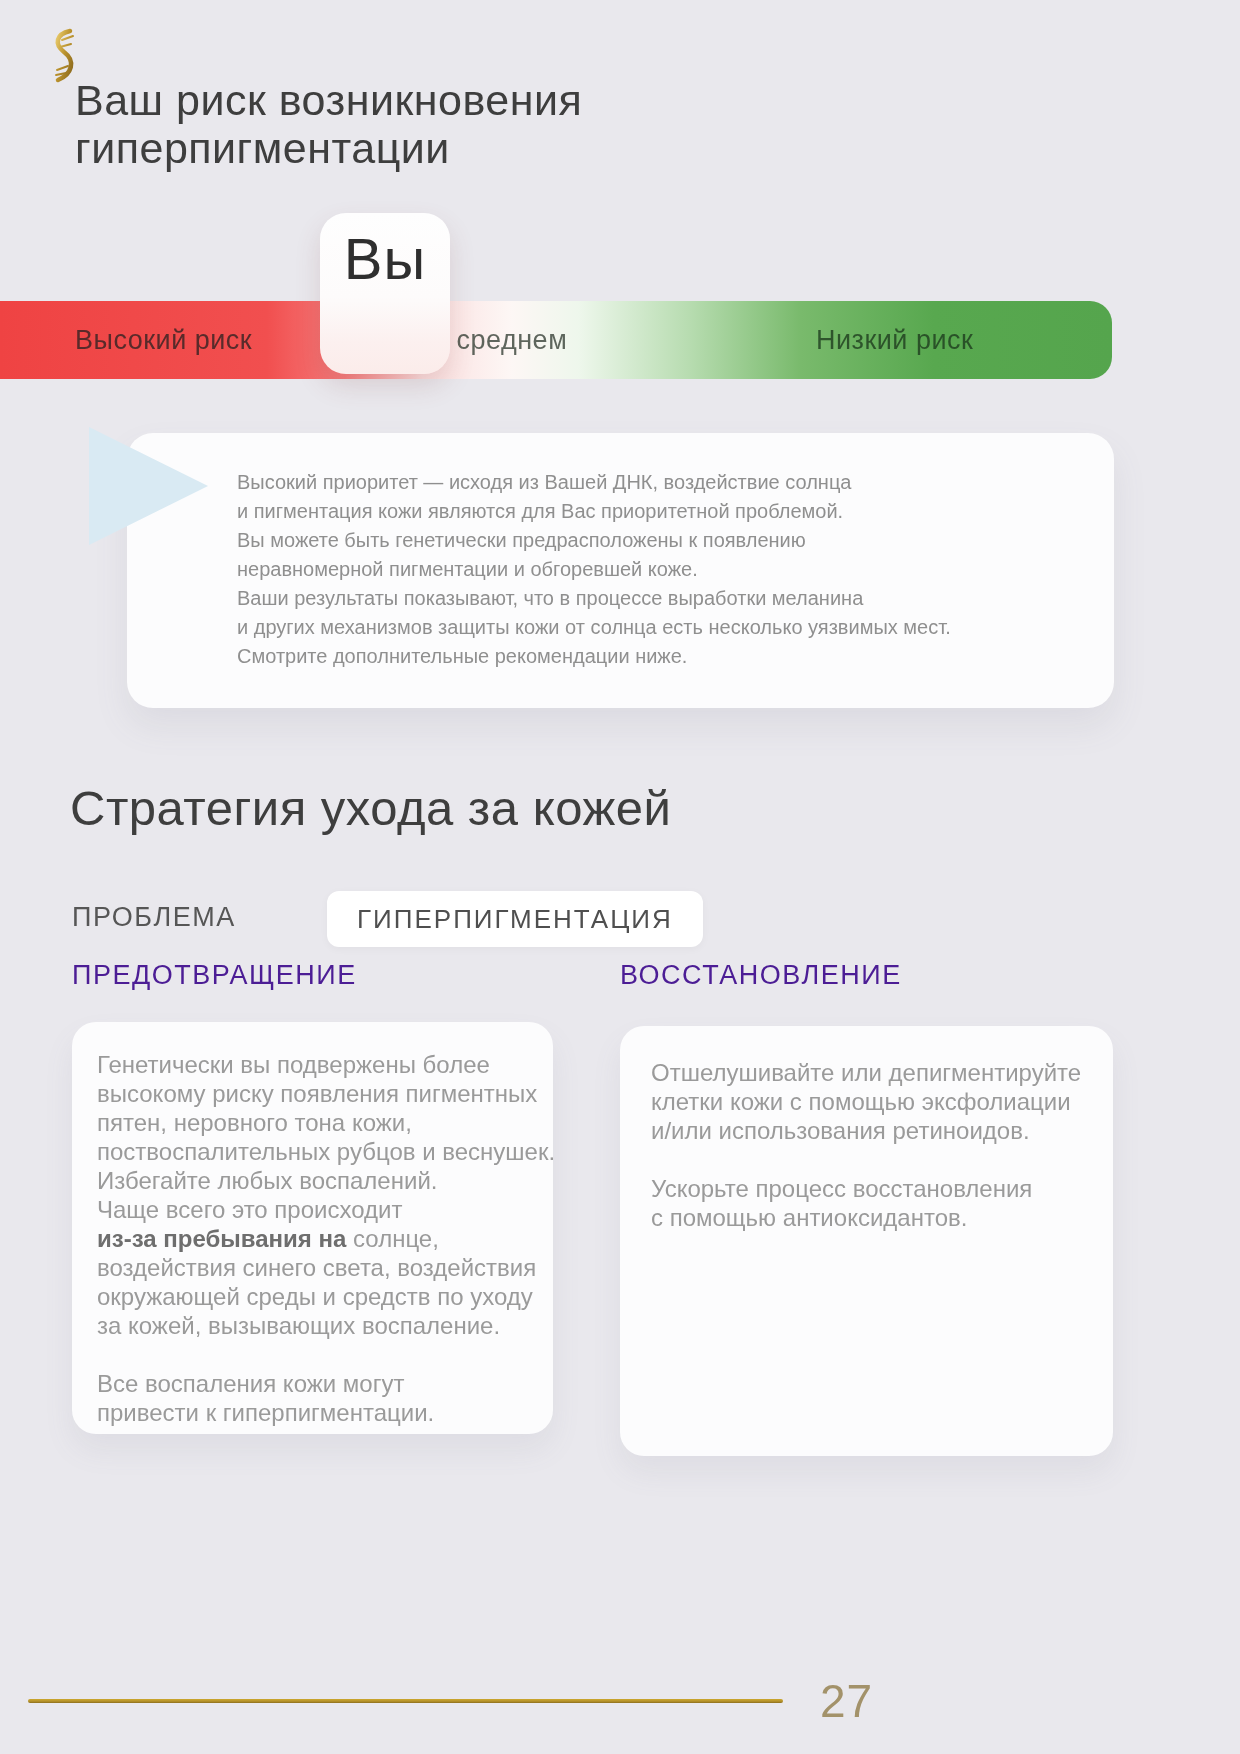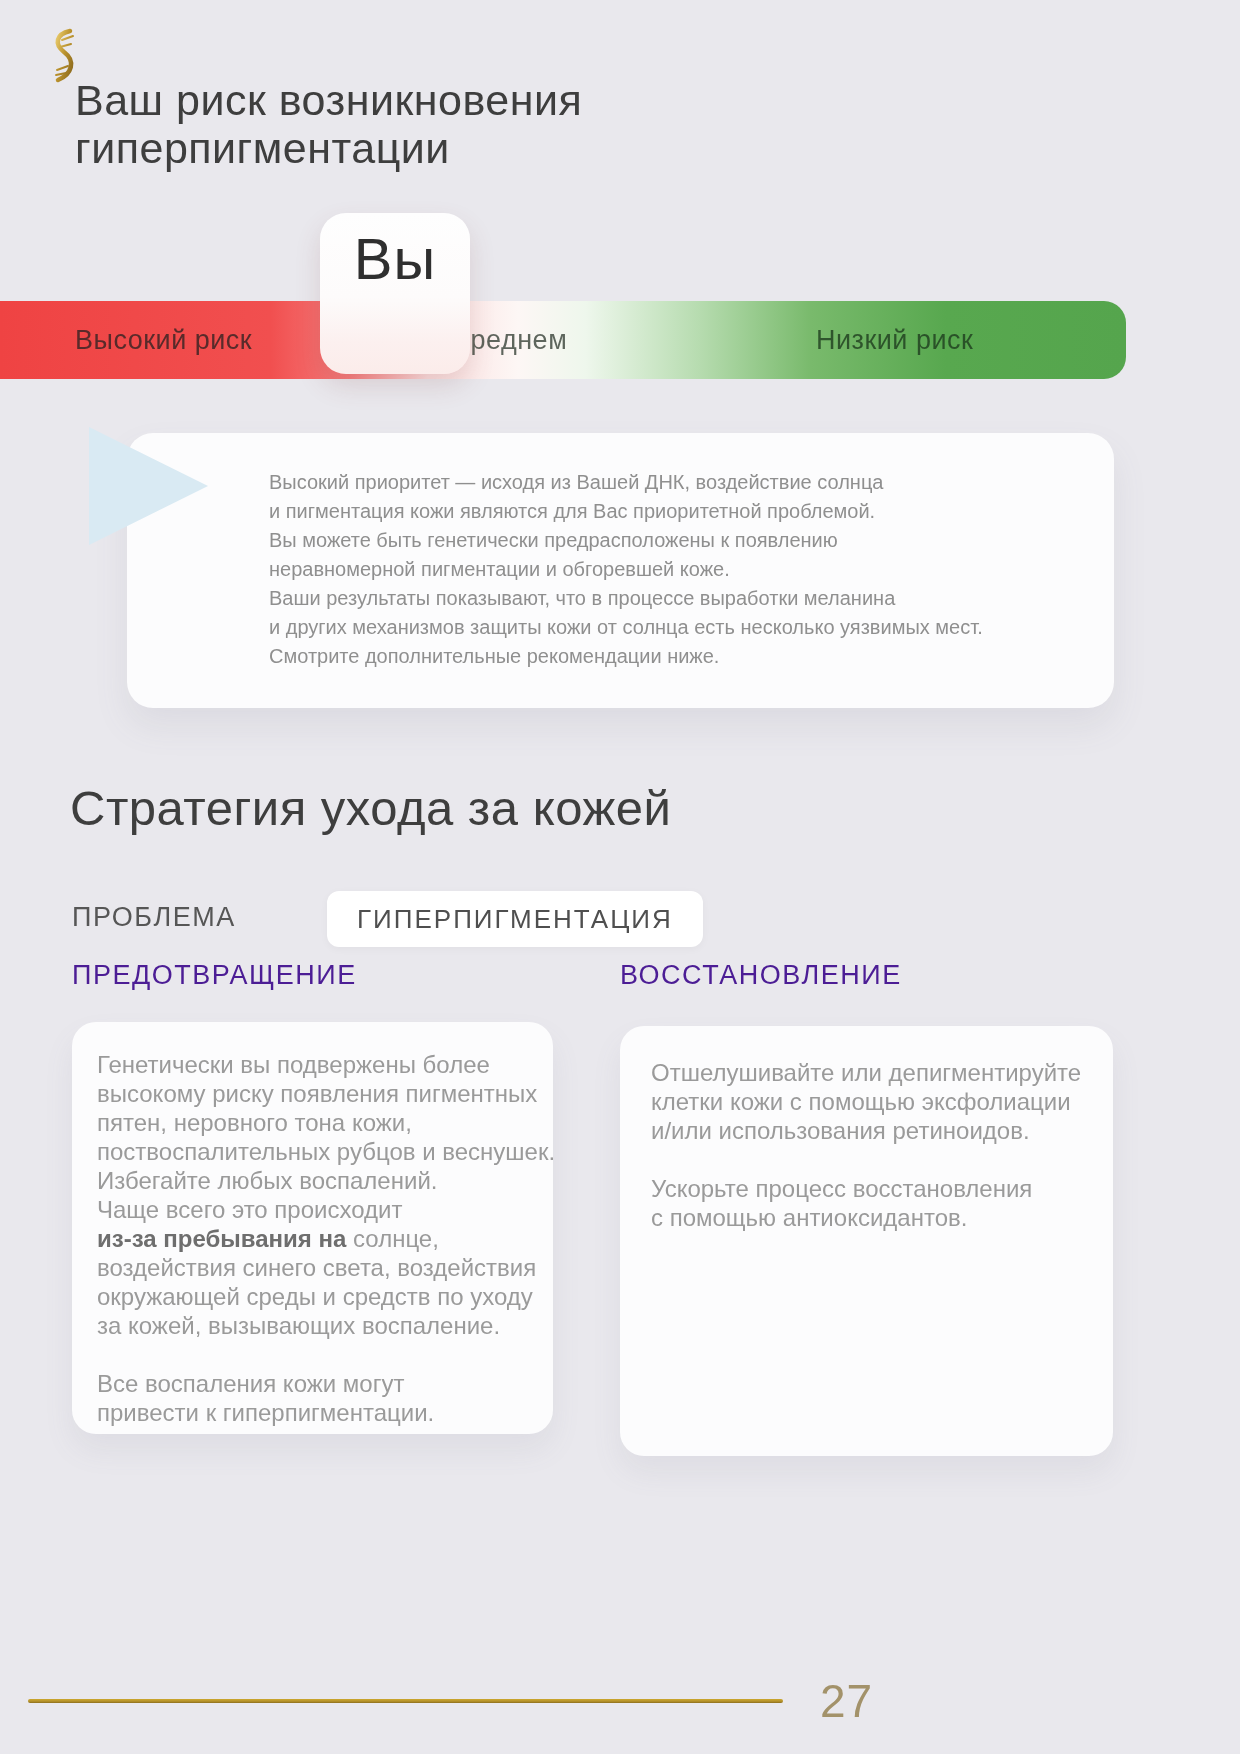--- a/index.html
+++ b/index.html
@@ -16,31 +16,30 @@
     color:#3e3e3e;letter-spacing:.5px;
   }
   
   .risk-bar{
     position:absolute;left:0;top:301px;width:1112px;height:78px;
     border-radius:0 22px 22px 0;
     background:linear-gradient(90deg,
       #ef4343 0%,#f14f4f 24%,#f67c7c 31%,#fbdede 38%,
       #fdf7f5 46%,#eef7ec 52%,#b7dcb0 62%,#79ba6c 72%,
       #58a84f 84%,#55a54d 100%);
-    padding-left:14px;
   }
   .risk-label{
     position:absolute;top:50%;transform:translateY(-50%);
     font-size:27px;font-weight:300;letter-spacing:.5px;white-space:nowrap;
   }
   .risk-label.high{left:75px;color:rgba(55,35,35,.82);}
   .risk-label.medium{left:430px;color:rgba(60,70,60,.82);}
   .risk-label.low{left:770px;color:rgba(30,60,30,.80);margin-left:46px;}
   .you-marker{
-    position:absolute;left:320px;top:213px;width:150px;height:161px;
+    position:absolute;left:320px;top:213px;width:130px;height:161px;
     border-radius:26px;z-index:5;
     background:linear-gradient(180deg,#fefefe 0%,#fdfbfb 52%,#fcf0ef 80%,#fbecea 100%);
     box-shadow:0 12px 26px rgba(130,70,70,.16);
     text-align:center;
   }
   .you-marker .you-text{
     display:inline-block;margin-top:12px;
     font-size:58px;font-weight:200;color:#2f2f2f;letter-spacing:1px;
   }
   
@@ -49,21 +48,21 @@
     border-top:59px solid transparent;border-bottom:59px solid transparent;
     border-left:119px solid #d9eaf3;
   }
   .summary-card{
     position:absolute;left:127px;top:433px;width:987px;height:275px;
     background:#fcfcfd;border-radius:26px;
     box-shadow:0 18px 34px rgba(110,110,130,.10);
   }
   .summary-card .card-lines{
     position:absolute;left:110px;top:35px;right:40px;
-    font-size:20px;line-height:29px;font-weight:400;color:#8f8f8f;margin-left:32px;
+    font-size:20px;line-height:29px;font-weight:400;color:#8f8f8f;
   }
   
   .section-title{
     position:absolute;left:70px;top:780px;
     font-size:49px;font-weight:300;color:#3e3e3e;letter-spacing:.5px;
   }
   .problem-label{
     position:absolute;left:72px;top:902px;
     font-size:27px;font-weight:300;color:#565656;letter-spacing:1.5px;
   }

